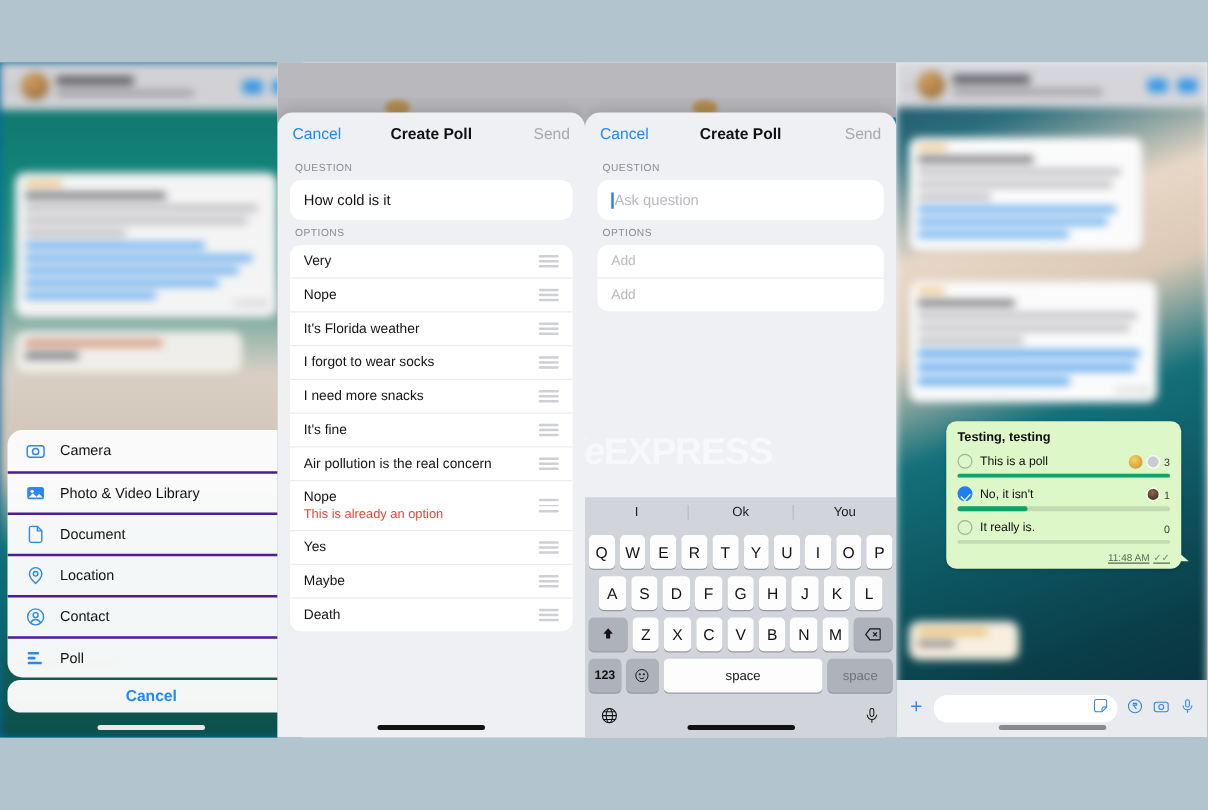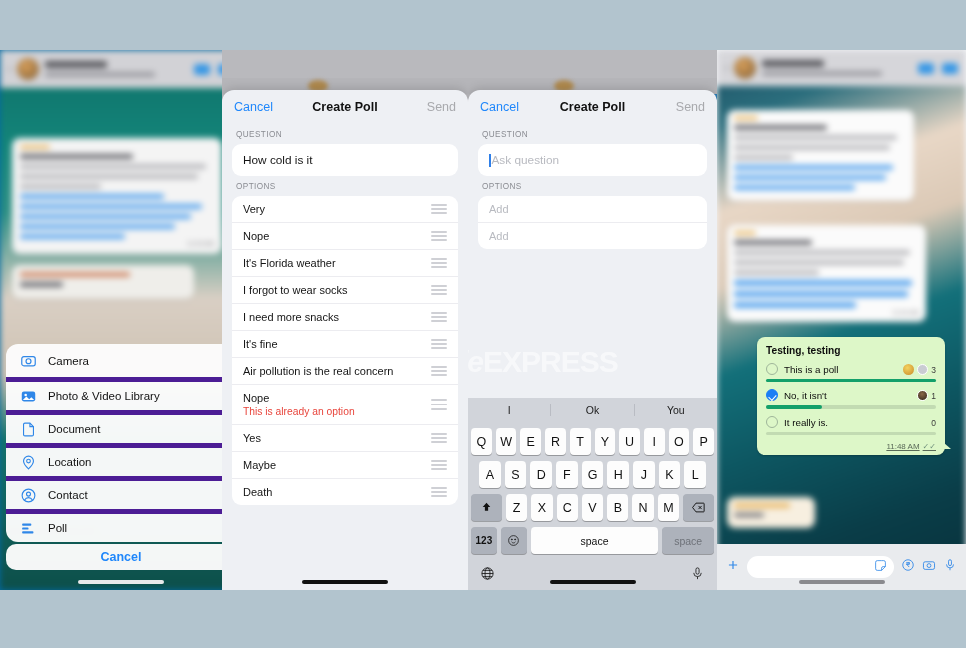--- a/index.html
+++ b/index.html
@@ -183,21 +183,21 @@
     width:86px; height:4px; border-radius:2px; background:#111; }
   .homebar.lt { background:#111; }
   .homebar.dk { background:#e9e9ea; }
 
   
   .att {
     position:absolute; left:6px; right:6px; bottom:48px;
     background:rgba(252,252,252,.97); border-radius:12px; overflow:hidden;
   }
   .att-row { display:flex; align-items:center; gap:11px; padding:0 14px; height:33px;
-    border-top:5px solid #4c1d95; }
+    border-top:2px solid #4c1d95; }
   .att-row:first-child { border-top:none; }
   .att-lbl { font-size:11.5px; color:#121212; }
   .att-ico { width:17px; height:17px; flex:0 0 auto; color:#2f87e8; }
   .att-cancel {
     position:absolute; left:6px; right:6px; bottom:20px; height:26px;
     background:rgba(252,252,252,.97); border-radius:10px;
     display:flex; align-items:center; justify-content:center;
     font-size:12.5px; font-weight:bold; color:#1f87fb;
   }
 </style>

